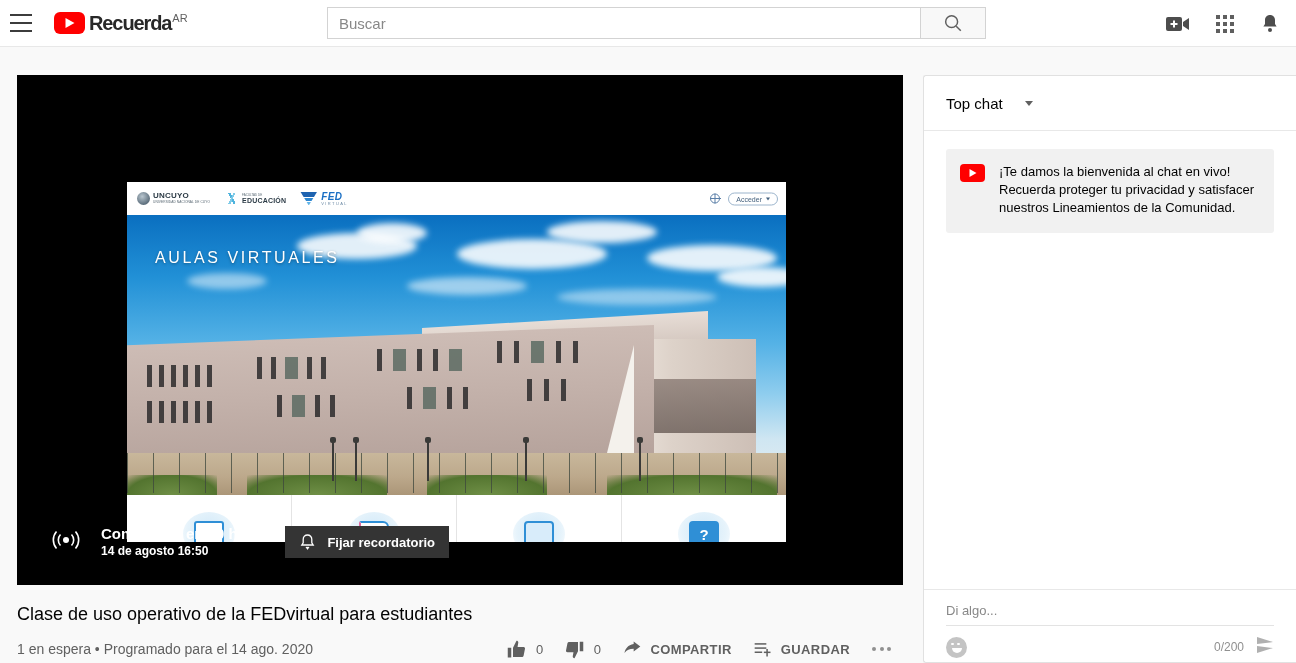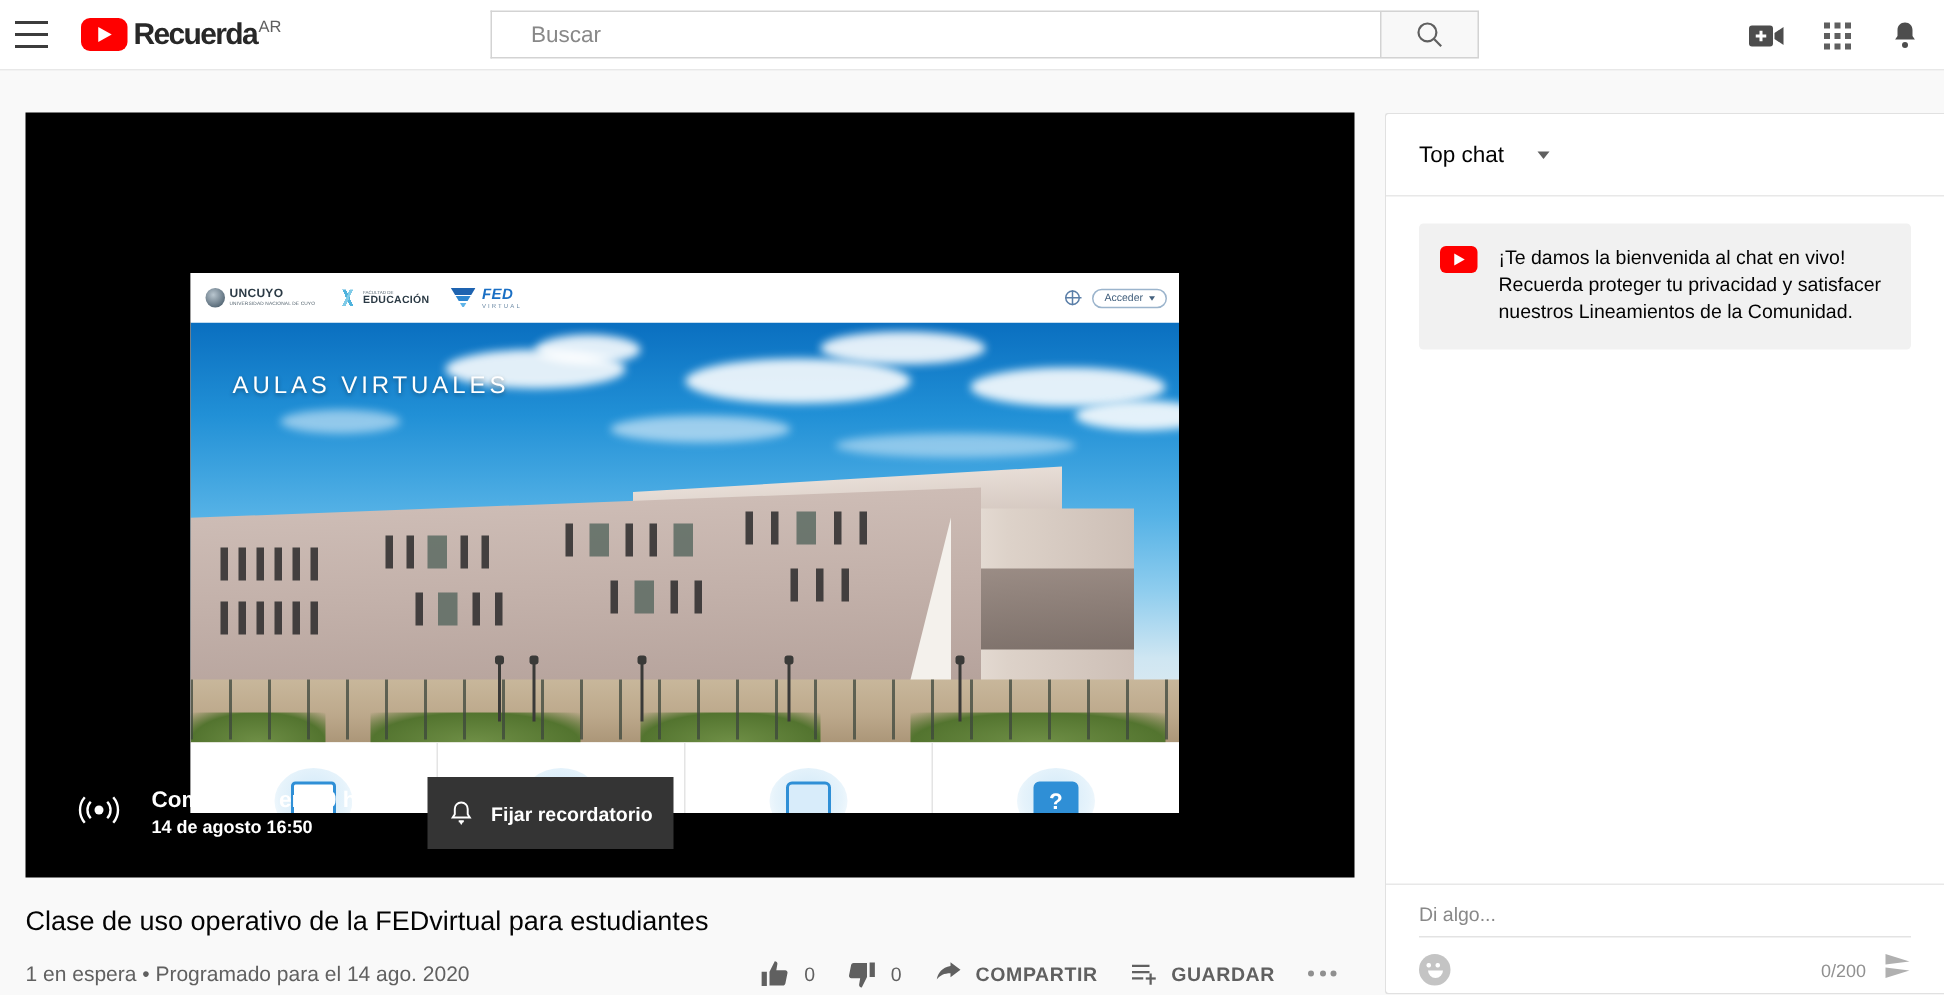--- a/index.html
+++ b/index.html
@@ -48,21 +48,21 @@
     font-size: 11px; color: #606060; line-height: 10px;
     margin-left: 1px; margin-top: 1px;
   }
   .search-area {
     position: absolute; left: 327px; top: 7px;
     display: flex; height: 32px;
   }
   .search-input {
     width: 593px; height: 32px;
     border: 1px solid #d3d3d3; border-right: none;
-    background: #fff; padding: 0 8px 0 26px;
+    background: #fff; padding: 0 8px 0 11px;
     font-family: "Liberation Sans", sans-serif;
     font-size: 15px; color: #333; outline: none;
   }
   .search-input::placeholder { color: #888; }
   .search-btn {
     width: 66px; height: 32px;
     border: 1px solid #d3d3d3; background: #f8f8f8;
     display: flex; align-items: center; justify-content: center;
     cursor: pointer;
   }
@@ -241,21 +241,21 @@
   .sched-bar {
     position: absolute; left: 0; bottom: 0; width: 100%; height: 86px;
     display: flex; align-items: center; padding-left: 34px;
   }
   .live-dot { margin-right: 20px; }
   .sched-text { color: #fff; margin-right: 16px; }
   .sched-title { font-size: 15px; font-weight: bold; line-height: 19px; }
   .sched-time { font-size: 12px; font-weight: bold; line-height: 17px; }
   .remind-btn {
     background: #343434; color: #fff; border: none;
-    height: 48px; padding: 0 14px;
+    height: 32px; padding: 0 14px;
     display: flex; align-items: center; gap: 11px;
     font-family: "Liberation Sans", sans-serif;
     font-size: 13px; font-weight: bold; cursor: pointer;
   }
 
   
   .vid-title {
     margin-top: 17px; font-size: 18px; color: #030303;
     font-weight: normal; line-height: 24px;
   }

